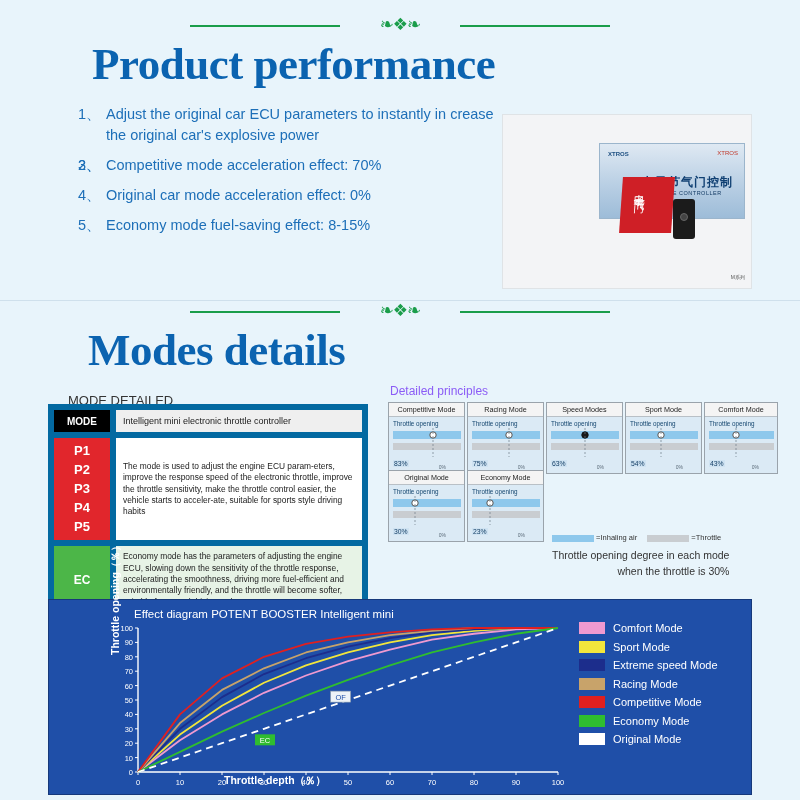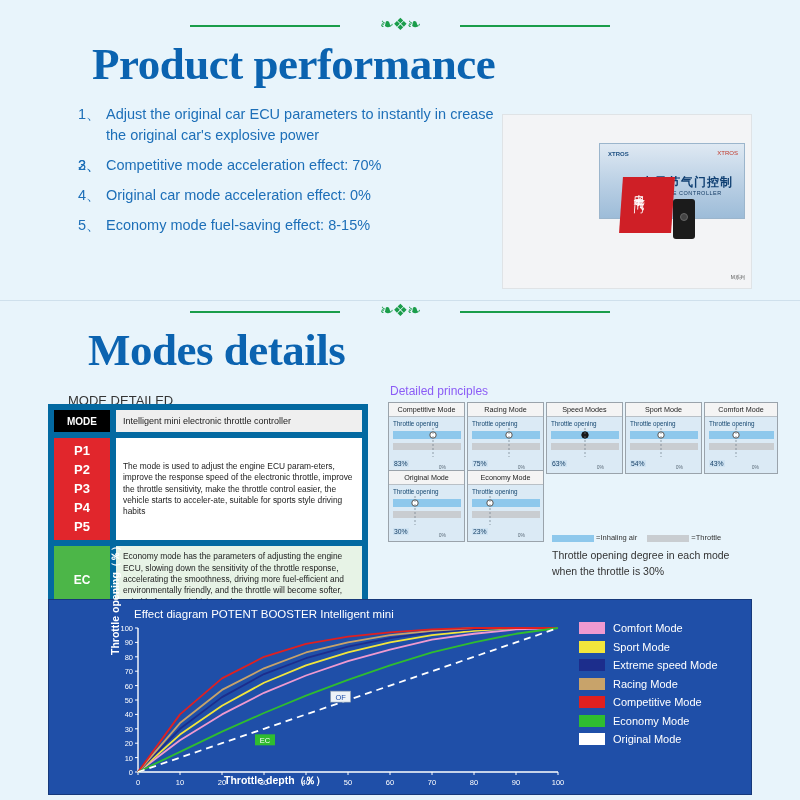--- a/index.html
+++ b/index.html
@@ -115,21 +115,21 @@
   .pbox .ph { font-size:7.2px; text-align:center; padding:2px 0 2px; color:#222; background:#f4f4f4; border-bottom:1px solid #b9c0c6;}
   .pbox .pb { background:#dbeaf5; height:56px; position:relative; }
   .pbox .pb .lbl { position:absolute; left:4px; top:3px; font-size:6.3px; color:#14466f; }
   .pbox .pb .pct { position:absolute; left:4px; bottom:6px; font-size:6.8px; color:#143f66; background:#cfe3f2; padding:0 1px;}
   .pbox .pb .zero { position:absolute; right:18px; bottom:3px; font-size:5px; color:#5a6a78;}
   .pbox .pb svg { position:absolute; left:0; top:0; }
 
   .legend-bar { position:absolute; left:552px; top:519px; font-size:7.5px; color:#333; }
   .lg-sw1 { display:inline-block; width:42px; height:7px; background:#8ec8ec; vertical-align:middle;}
   .lg-sw2 { display:inline-block; width:42px; height:7px; background:#c9cdd1; vertical-align:middle; margin-left:8px;}
-  .legend-note { position:absolute; left:552px; top:534px; font-size:10.5px; color:#333; line-height:1.5; }
+  .legend-note { position:absolute; left:552px; top:534px; font-size:10.5px; color:#333; line-height:1.5;text-align:right; }
 
   
   .chart-panel {
     position:absolute; left:48px; top:585px; width:704px; height:196px;
     background:#1f4fa8; border:1px solid #16387a;
   }
   .chart-title { position:absolute; left:85px; top:8px; color:#fff; font-size:11.5px; }
   .chart-legend { position:absolute; left:530px; top:22px; }
   .cl-item { display:flex; align-items:center; margin-bottom:6.5px; }
   .cl-sw { width:26px; height:12px; margin-right:8px; display:inline-block; }

